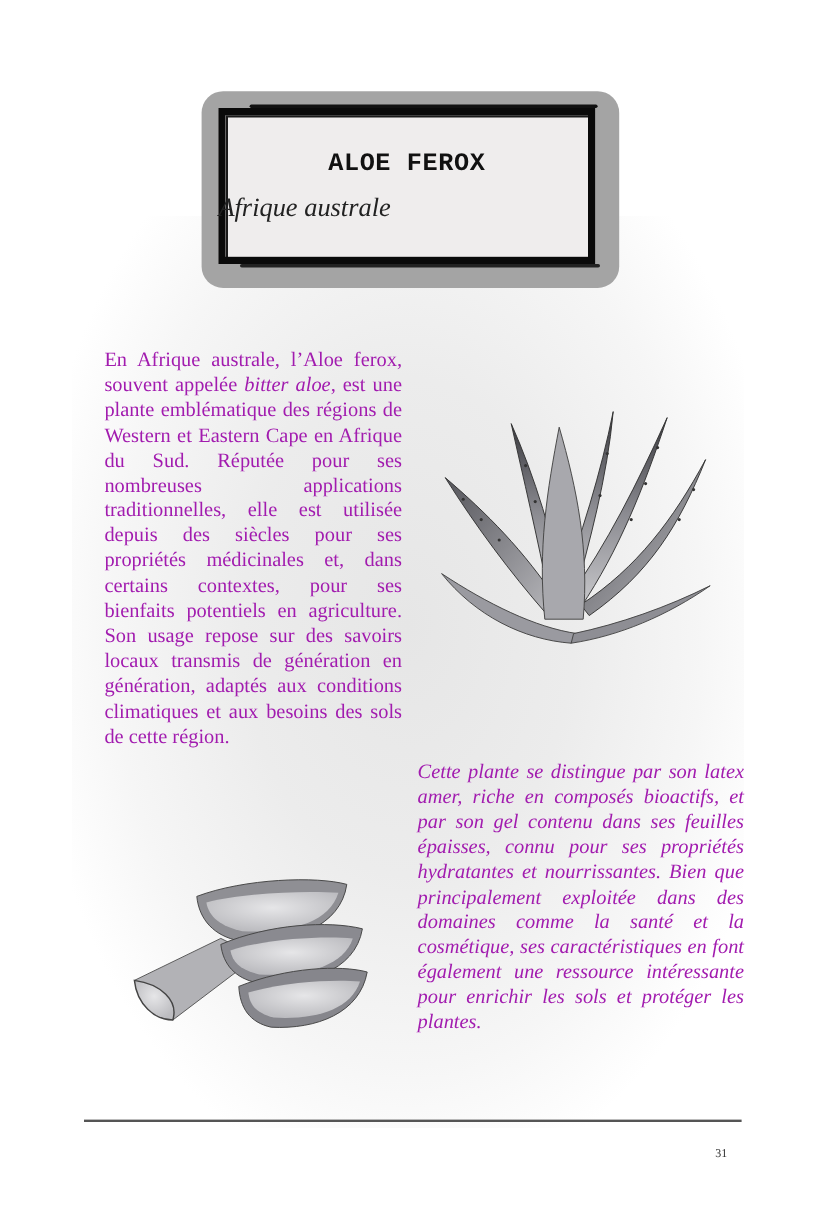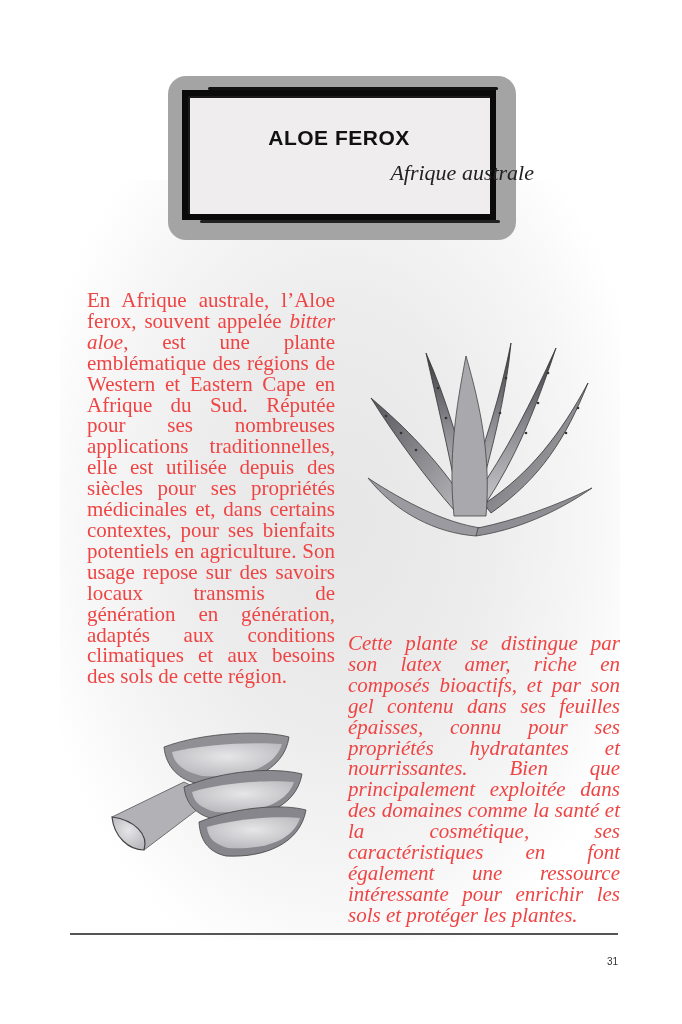--- a/index.html
+++ b/index.html
@@ -27,43 +27,43 @@
     box-shadow: inset 2px 2px 0 #1a1a1a;
   }
   .plaque-stroke-top {
     position: absolute; left: 208px; top: 87px; width: 290px; height: 3px; background: #111; border-radius: 2px;
   }
   .plaque-stroke-bottom {
     position: absolute; left: 200px; top: 220px; width: 300px; height: 3px; background: #222; border-radius: 2px;
   }
   .title {
     position: absolute; left: 182px; top: 126px; width: 314px; text-align: center;
-    font-family: Liberation Sans, sans-serif;
+    font-family: Liberation Mono, monospace;
     font-weight: bold; font-size: 21px; letter-spacing: 0.5px; color: #111;
   }
   .subtitle {
-    position: absolute; left: 182px; top: 160px; width: 352px; text-align: right;
+    position: absolute; left: 182px; top: 160px; width: 352px; text-align: left;
     font-style: italic; font-size: 22px; color: #222;
   }
   .para {
-    position: absolute; font-size: 21px; line-height: 20.9px; text-align: justify;
-    color: #ef4444;
+    position: absolute; font-size: 17px; line-height: 20.9px; text-align: justify;
+    color: #a21caf;
   }
   .para-left { left: 87px; top: 290px; width: 248px; }
   .para-right { left: 348px; top: 633px; width: 272px; font-style: italic; }
   .para-left::after, .para-right::after { content: ""; }
   .illus { position: absolute; }
   .illus-plant { left: 366px; top: 338px; width: 226px; height: 200px; }
   .illus-leaves { left: 104px; top: 722px; width: 204px; height: 146px; }
   .footer-rule {
     position: absolute; left: 70px; top: 933px; width: 548px; height: 2px; background: #555;
   }
   .page-number {
-    position: absolute; left: 596px; top: 956px; width: 22px; text-align: right;
-    font-family: Liberation Sans, sans-serif; font-size: 10px; color: #333;
+    position: absolute; left: 596px; top: 956px; width: 22px; text-align: left;
+    font-family: Liberation Serif, serif; font-size: 10px; color: #333;
   }
 </style>
 </head>
 <body>
 
 <div class="bg-glow"></div>
 
 <div class="plaque-outer"></div>
 <div class="plaque-inner"></div>
 <div class="plaque-stroke-top"></div>

